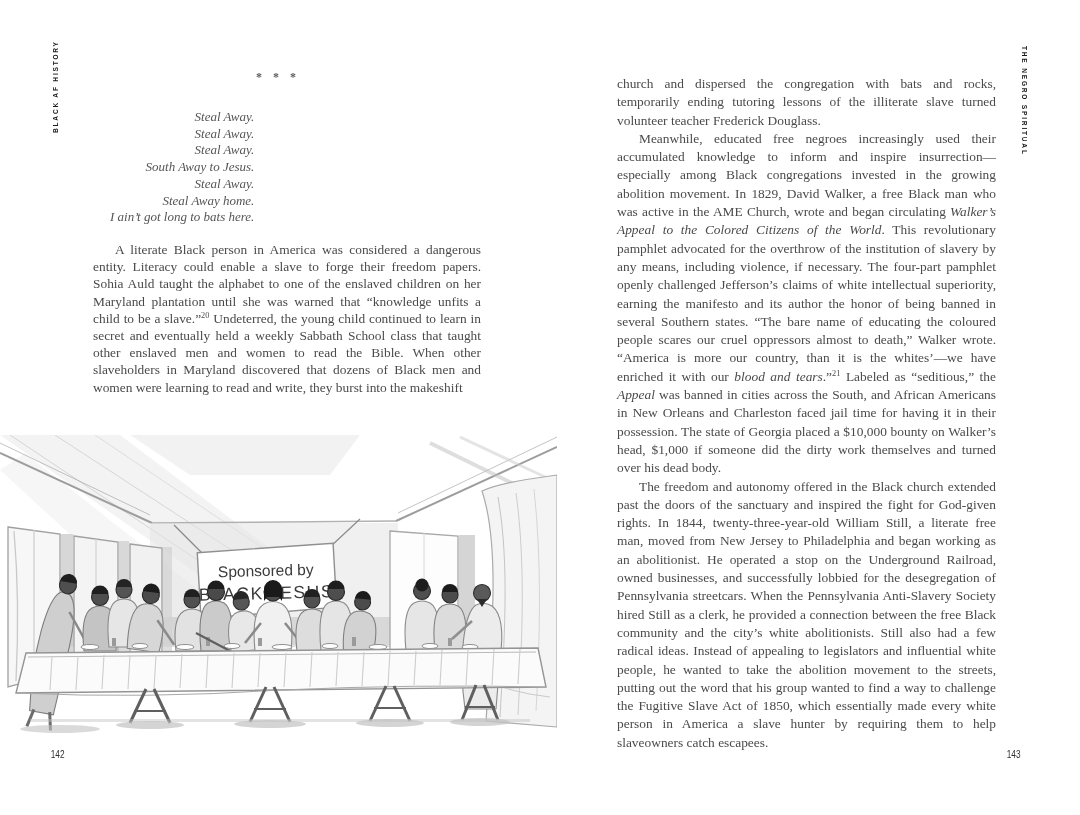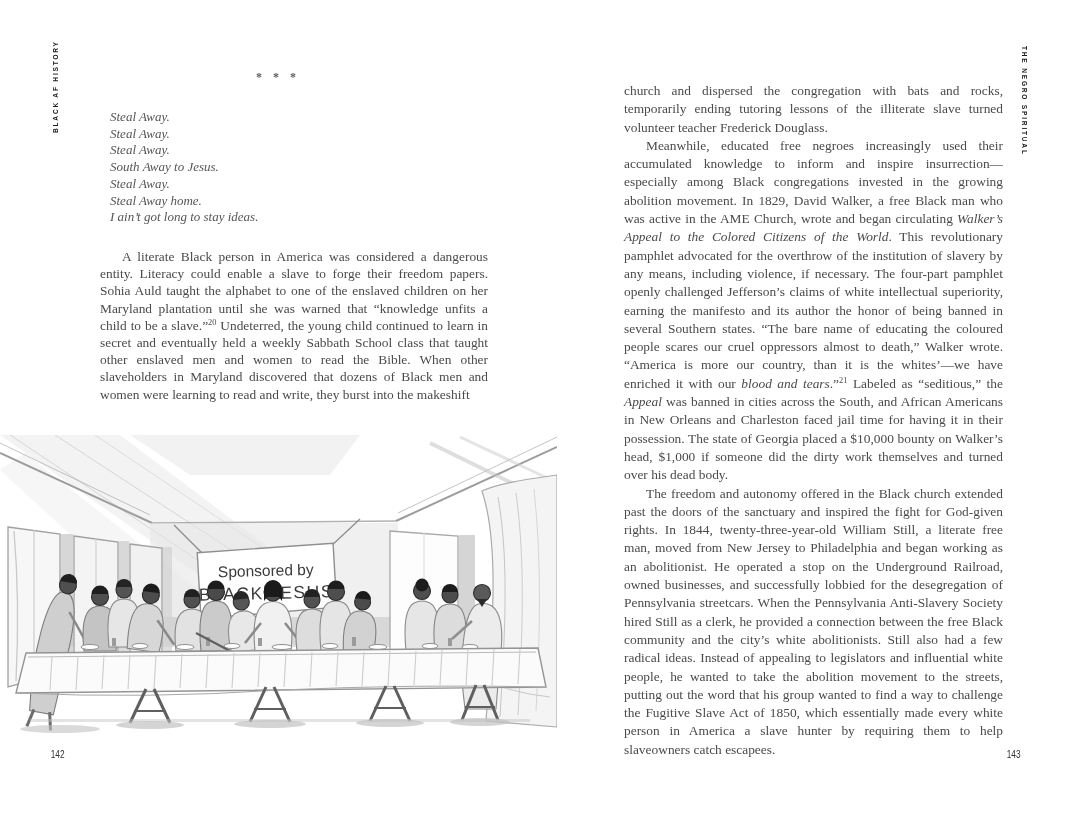--- a/index.html
+++ b/index.html
@@ -19,23 +19,23 @@
 
   
   .ornament {
     position:absolute; left:88px; top:70px; width:380px;
     text-align:center; font-size:12px; letter-spacing:4px; color:#5a5a5a; font-weight:bold;
   }
   .poem {
     position:absolute; left:110px; top:109px;
     font-style:italic; font-size:13px; line-height:16.7px; color:#555555;
   }
-  .poem-line { white-space:nowrap; }
+  .poem-line { white-space:nowrap;text-align:right; }
   .body-par {
-    font-size:13.4px; color:#4a4a4a; text-align:justify; margin:12px;
+    font-size:13.4px; color:#4a4a4a; text-align:justify; margin:5px;
   }
   .left-par {
     position:absolute; left:88px; top:236px; width:388px;
     line-height:17.2px; text-indent:22px;
   }
   sup { font-size:62%; line-height:0; vertical-align:super; }
 
   
   .right-col {
     position:absolute; left:612px; top:70px; width:379px;
@@ -66,21 +66,21 @@
   <div class="vhead right">THE NEGRO SPIRITUAL</div>
 
   <div class="ornament">* * *</div>
   <div class="poem">
       <div class="poem-line">Steal Away.</div>
       <div class="poem-line">Steal Away.</div>
       <div class="poem-line">Steal Away.</div>
       <div class="poem-line">South Away to Jesus.</div>
       <div class="poem-line">Steal Away.</div>
       <div class="poem-line">Steal Away home.</div>
-      <div class="poem-line">I ain’t got long to stay ideas.</div>
+      <div class="poem-line">I ain’t got long to bats here.</div>
     </div>
   <p class="body-par left-par">A literate Black person in America was considered a dangerous entity. Literacy could enable a slave to forge their freedom papers. Sohia Auld taught the alphabet to one of the enslaved children on her Maryland plantation until she was warned that “knowledge unfits a child to be a slave.”<sup>20</sup> Undeterred, the young child continued to learn in secret and eventually held a weekly Sabbath School class that taught other enslaved men and women to read the Bible. When other slaveholders in Maryland discovered that dozens of Black men and women were learning to read and write, they burst into the makeshift</p>
 
   <figure class="illus">
     <svg width="557" height="303" viewBox="0 0 557 303" xmlns="http://www.w3.org/2000/svg">
 
       <g>
         <polygon points="0,0 120,0 305,140 245,172" fill="#c9c9c9" opacity="0.22"></polygon>
         <polygon points="0,35 25,18 215,168 175,196" fill="#c4c4c4" opacity="0.16"></polygon>
         <line x1="10" y1="0" x2="250" y2="160" stroke="#b8b8b8" stroke-width="1" opacity="0.5"></line>

